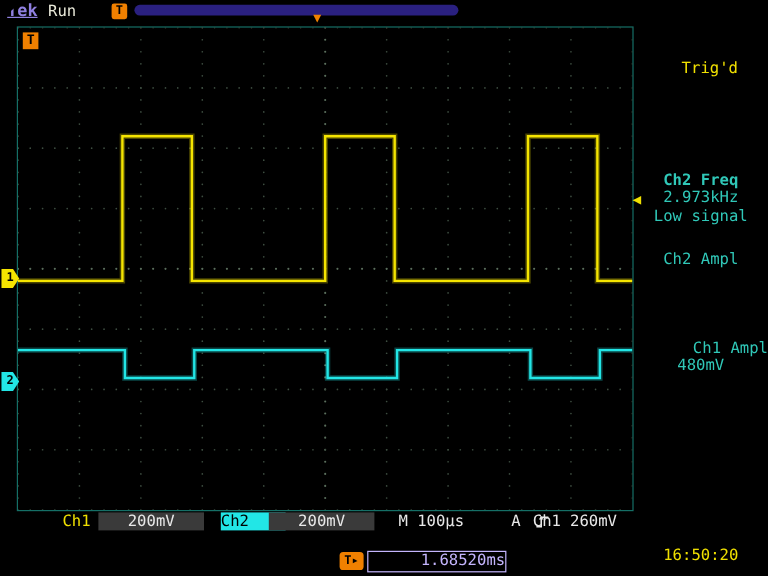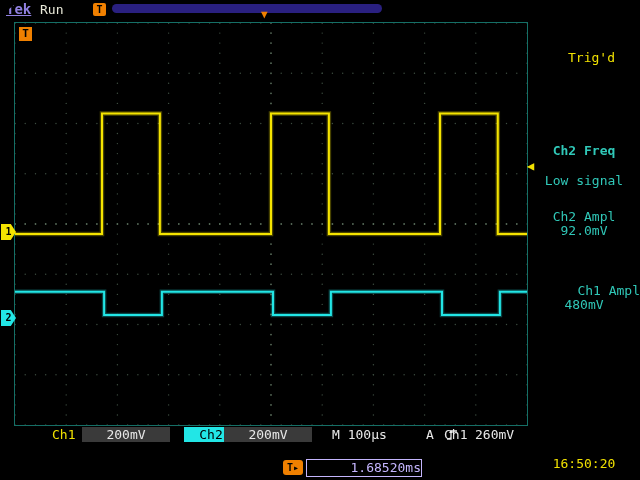--- a/index.html
+++ b/index.html
@@ -27,21 +27,21 @@
   .ch2-marker{top:310px;background:#22e6e6;}
   .trig-level-arrow{left:527px;top:159px;color:#f0e000;font-size:12px;}
   
   .readout-col{left:528px;width:112px;text-align:center;color:#30c8b8;}
   .r1{top:143px;font-weight:bold;} .r2{top:157px;} .r3{top:173px;} .r4{top:187px;}
   .r5{top:209px;} .r6{top:223px;} .r7{top:283px;text-align:right;} .r8{top:297px;}
   
   .sb{top:427px;height:15px;line-height:15px;margin-left:36px;}
   .sb-ch1{left:16px;color:#f0e000;}
   .sb-box1{left:46px;width:88px;background:#3a3a3a;text-align:center;color:#e8e8e8;}
-  .sb-ch2{left:148px;width:54px;background:#22e6e6;color:#000;text-align:center;}
+  .sb-ch2{left:148px;width:54px;background:#22e6e6;color:#000;text-align:left;}
   .sb-box2{left:188px;width:88px;background:#3a3a3a;text-align:center;color:#e8e8e8;}
   .sb-time{left:296px;color:#e8e8e8;}
   .sb-a{left:390px;color:#e8e8e8;}
   .sb-src{left:408px;color:#e8e8e8;}
   .sb-slope{left:446px;top:429px;}
   .sb-level{left:439px;color:#e8e8e8;}
   
   .delay-badge{left:283px;top:460px;width:20px;height:15px;background:#f08000;border-radius:3px;
     color:#000;font-size:10px;font-weight:bold;text-align:center;line-height:15px;}
   .delay-box{left:306px;top:459px;width:114px;height:16px;border:1px solid #c4b5fd;
@@ -958,23 +958,23 @@
         <path d="M0,268.8 L89.1,268.8 L89.1,292.0 L146.9,292.0 L146.9,268.8 L258.0,268.8 L258.0,292.0 L315.9,292.0 L315.9,268.8 L427.0,268.8 L427.0,292.0 L484.9,292.0 L484.9,268.8 L512,268.8" stroke="#22e6e6" stroke-width="4.5" fill="none" opacity="0.3"></path>
         <path d="M0,268.8 L89.1,268.8 L89.1,292.0 L146.9,292.0 L146.9,268.8 L258.0,268.8 L258.0,292.0 L315.9,292.0 L315.9,268.8 L427.0,268.8 L427.0,292.0 L484.9,292.0 L484.9,268.8 L512,268.8" stroke="#22e6e6" stroke-width="2" fill="none"></path>
       </svg>
   </div>
   <div class="abs t-box">T</div>
   <div class="abs ch-marker ch1-marker">1</div>
   <div class="abs ch-marker ch2-marker">2</div>
   <div class="abs trig-level-arrow">◀</div>
 
   <div class="abs readout-col r1">Ch2 Freq</div>
+  <div class="abs readout-col r2">2.973kHz</div>
   <div class="abs readout-col r3">Low signal</div>
   <div class="abs readout-col r5">Ch2 Ampl</div>
-  <div class="abs readout-col r6">92.0mV</div>
   <div class="abs readout-col r7">Ch1 Ampl</div>
   <div class="abs readout-col r8">480mV</div>
 
   <div class="abs sb sb-ch1">Ch1</div>
   <div class="abs sb sb-box1">200mV</div>
   <div class="abs sb sb-ch2">Ch2</div>
   <div class="abs sb sb-box2">200mV</div>
   <div class="abs sb sb-time">M 100µs</div>
   <div class="abs sb sb-a">A</div>
   <div class="abs sb sb-src">Ch1</div>

